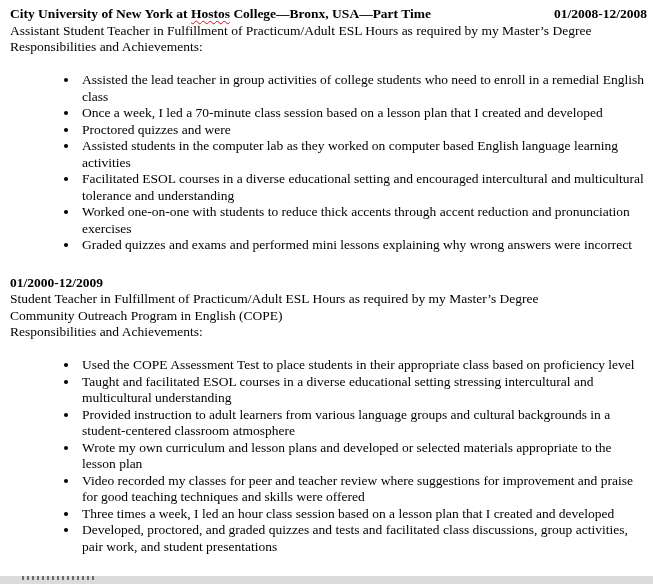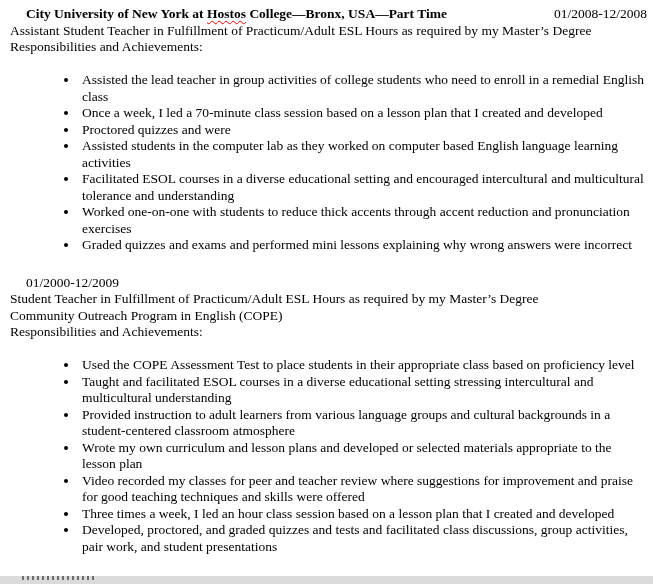--- a/index.html
+++ b/index.html
@@ -23,24 +23,23 @@
     font-size: 13.5px;
     line-height: 16.5px;
     -webkit-font-smoothing: none;
   }
   .heading-block { font-weight: normal; }
   .heading-line1 {
     display: flex;
     justify-content: space-between;
     align-items: flex-start;
     font-weight: bold;
-    margin-left: 16px;
   }
   .heading-line1 .htext { flex: 0 1 auto; }
-  .dates { white-space: nowrap; font-weight: normal; }
+  .dates { white-space: nowrap; font-weight: bold; }
   .section-2 { margin-top: 21px; }
   .section-2 .dates { margin-right: 34px; }
   .squiggle {
     text-decoration: underline;
     text-decoration-style: wavy;
     text-decoration-color: var(--spellcheck_underline);
     text-decoration-thickness: 1px;
     text-underline-offset: 2px;
     text-decoration-skip-ink: none;
   }

